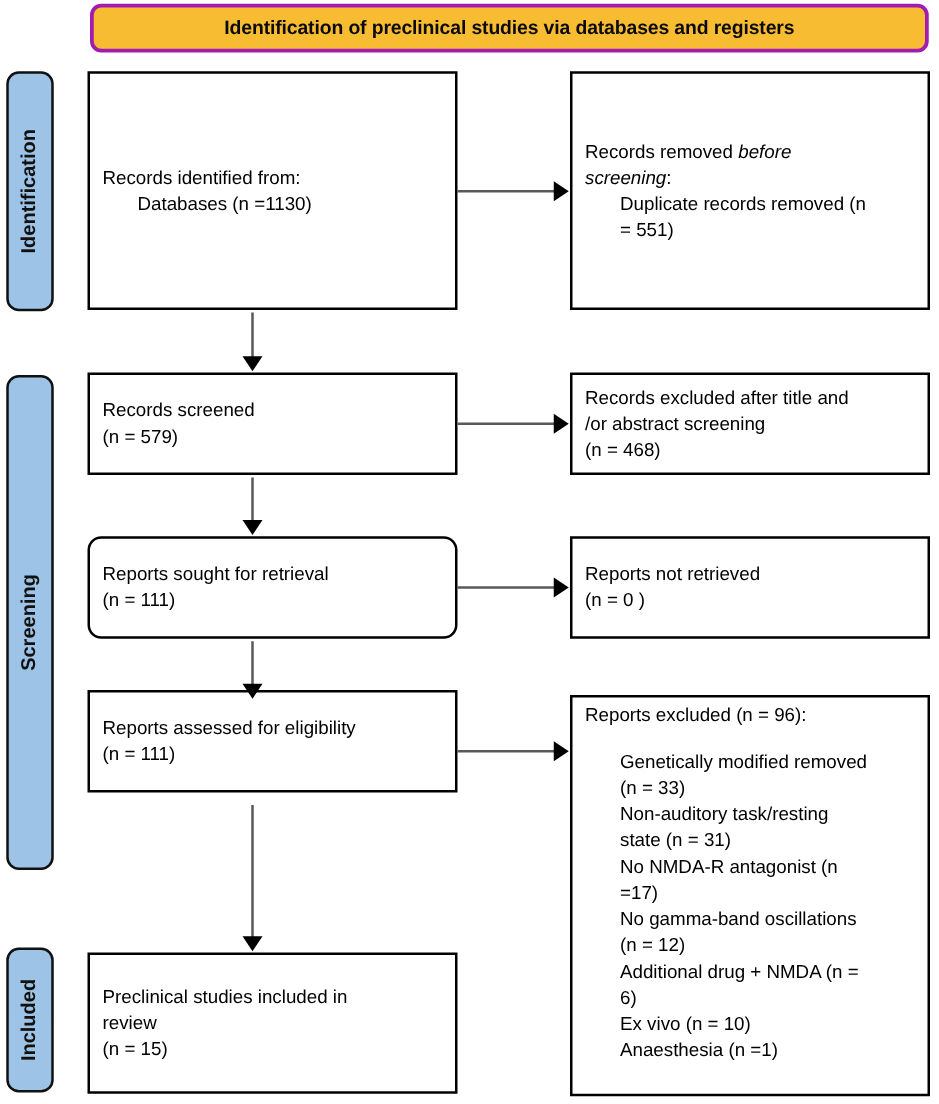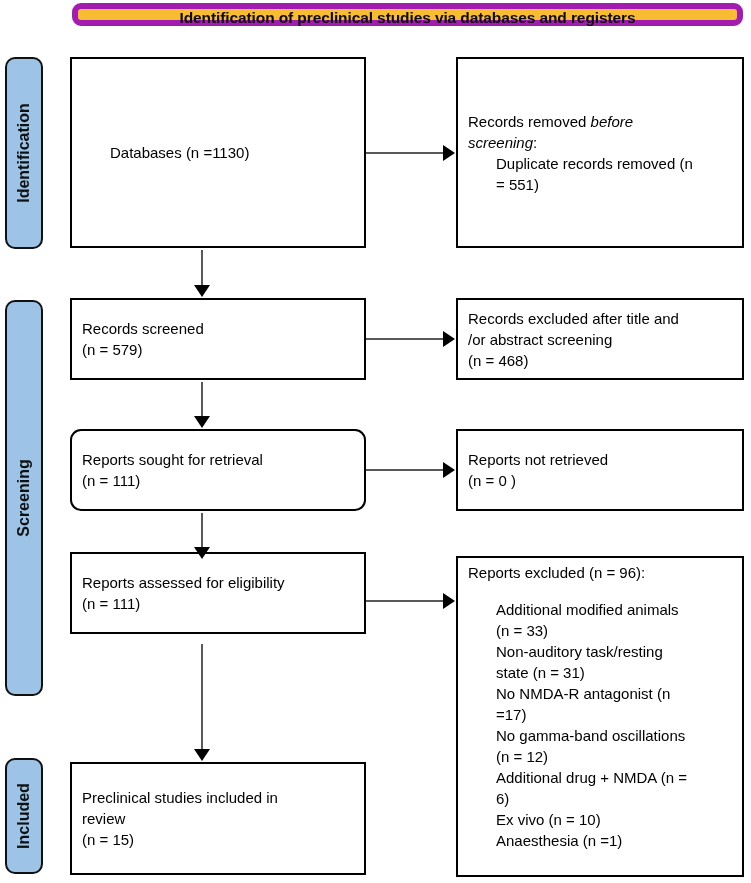--- a/index.html
+++ b/index.html
@@ -18,26 +18,27 @@
     overflow: hidden;
     background: #ffffff;
   }
 
   
   .banner {
     position: absolute;
     left: 72px;
     top: 3px;
     width: 671px;
-    height: 23px;
+    height: 39px;
     background: #f8bc33;
-    border: 6px solid #a21caf;
+    border: 3px solid #a21caf;
     border-radius: 9px;
     box-sizing: border-box;
     display: flex;
+    align-items: center;
     justify-content: center;
   }
   .banner-text {
     font-size: 15.5px;
     font-weight: bold;
     letter-spacing: -0.1px;
     color: #0b0b0b;
     text-align: center;
     white-space: nowrap;
   }
@@ -162,20 +163,21 @@
     <span class="stage-tab-text">Identification</span>
   </div>
   <div class="stage-tab" id="stage-screening">
     <span class="stage-tab-text">Screening</span>
   </div>
   <div class="stage-tab" id="stage-included">
     <span class="stage-tab-text">Included</span>
   </div>
 
   <div class="box" id="box-identified">
+    <p>Records identified from:</p>
     <p class="indent">Databases (n =1130)</p>
   </div>
 
   <div class="box" id="box-removed">
     <p><span>Records removed </span><span class="ital">before</span></p>
     <p><span class="ital">screening</span><span>:</span></p>
     <p class="indent">Duplicate records removed (n</p>
     <p class="indent">= 551)</p>
   </div>
 
@@ -202,21 +204,21 @@
 
   <div class="box" id="box-assessed">
     <p>Reports assessed for eligibility</p>
     <p>(n = 111)</p>
   </div>
 
   <div class="box" id="box-excluded-list">
     <p>Reports excluded (n = 96):</p>
     <div class="list-gap"></div>
     <div class="indent" id="excluded-reasons">
-        <p>Additional modified animals</p>
+        <p>Genetically modified removed</p>
         <p>(n = 33)</p>
         <p>Non-auditory task/resting</p>
         <p>state (n = 31)</p>
         <p>No NMDA-R antagonist (n</p>
         <p>=17)</p>
         <p>No gamma-band oscillations</p>
         <p>(n = 12)</p>
         <p>Additional drug + NMDA (n =</p>
         <p>6)</p>
         <p>Ex vivo (n = 10)</p>

